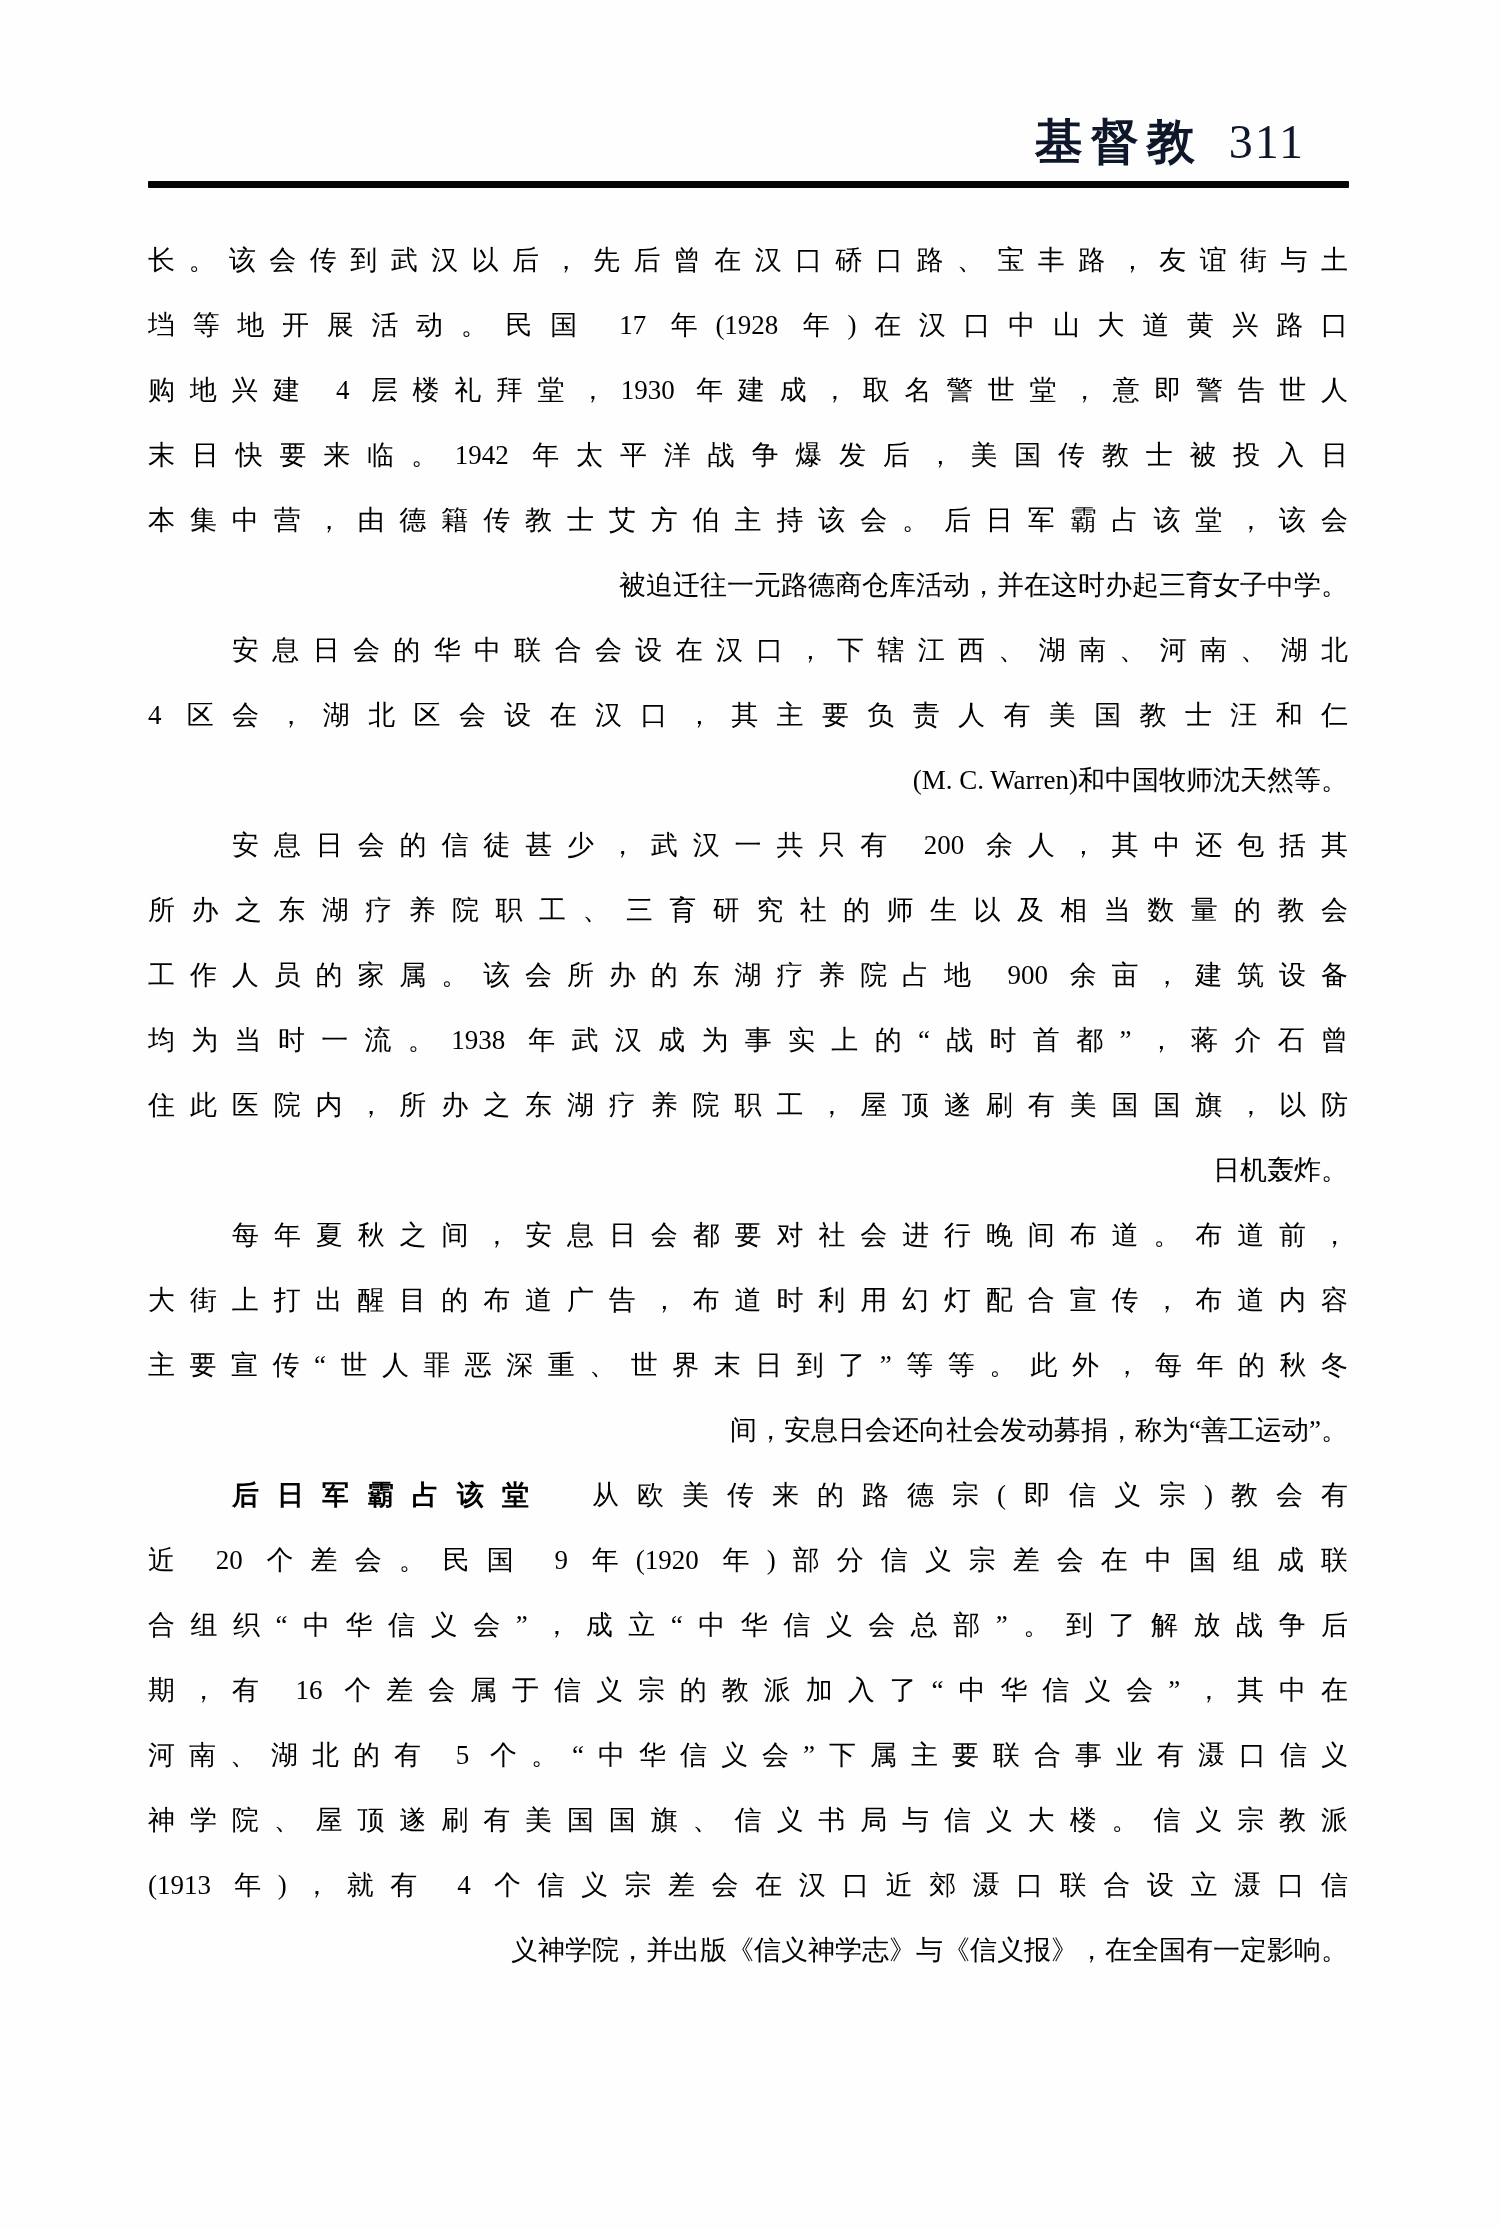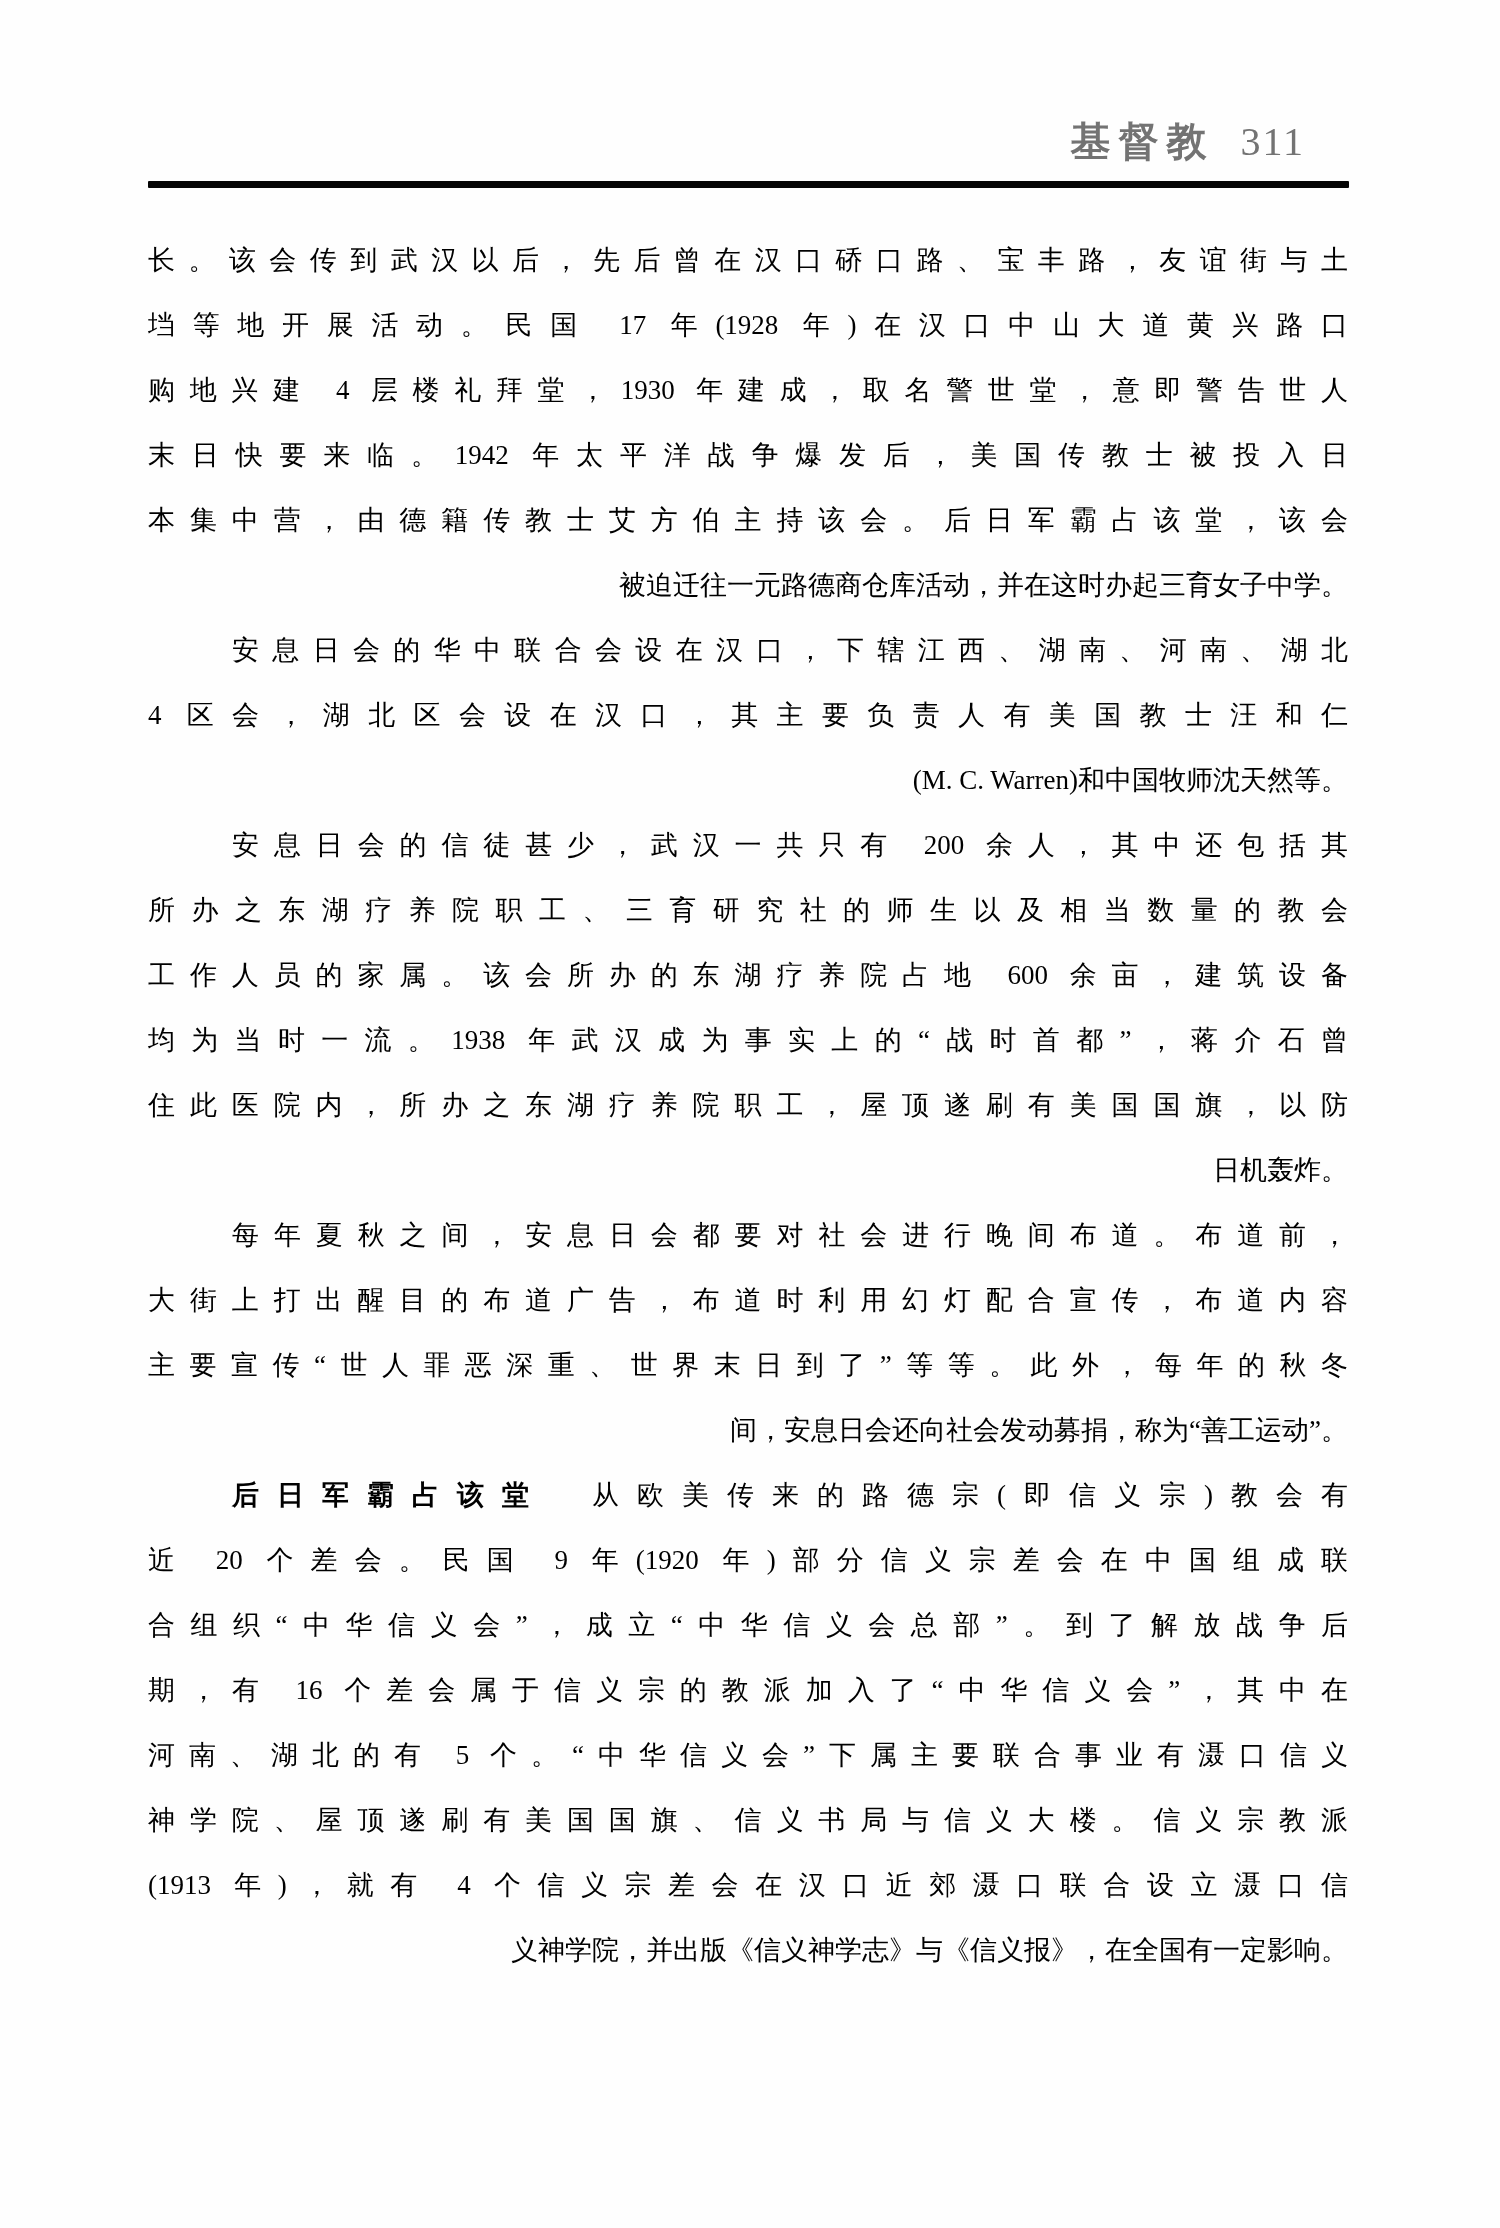--- a/index.html
+++ b/index.html
@@ -16,24 +16,24 @@
     background: #fefefe;
     color: #111;
     font-family: "Liberation Serif", "DejaVu Serif", serif;
     overflow: hidden;
   }
   
   .running-head {
     position: absolute;
     top: 118px;
     right: 195px;
-    font-size: 40px;
+    font-size: 48px;
     line-height: 48px;
     white-space: nowrap;
-    color: #737373;
+    color: #0f172a;
   }
   .running-head .rh-title {
     font-weight: bold;
     letter-spacing: 8px;
   }
   .running-head .rh-page {
     margin-left: 26px;
     letter-spacing: 2px;
   }
   
@@ -90,21 +90,21 @@
       <div class="line just"><span>垱等地开展活动。民国 17 年(1928 年)在汉口中山大道黄兴路口</span></div>
       <div class="line just"><span>购地兴建 4 层楼礼拜堂，1930 年建成，取名警世堂，意即警告世人</span></div>
       <div class="line just"><span>末日快要来临。1942 年太平洋战争爆发后，美国传教士被投入日</span></div>
       <div class="line just"><span>本集中营，由德籍传教士艾方伯主持该会。后日军霸占该堂，该会</span></div>
       <div class="line"><span>被迫迁往一元路德商仓库活动，并在这时办起三育女子中学。</span></div>
       <div class="line indent just"><span>安息日会的华中联合会设在汉口，下辖江西、湖南、河南、湖北</span></div>
       <div class="line just"><span>4 区会，湖北区会设在汉口，其主要负责人有美国教士汪和仁</span></div>
       <div class="line"><span>(M. C. Warren)和中国牧师沈天然等。</span></div>
       <div class="line indent just"><span>安息日会的信徒甚少，武汉一共只有 200 余人，其中还包括其</span></div>
       <div class="line just"><span>所办之东湖疗养院职工、三育研究社的师生以及相当数量的教会</span></div>
-      <div class="line just"><span>工作人员的家属。该会所办的东湖疗养院占地 600 余亩，建筑设备</span></div>
+      <div class="line just"><span>工作人员的家属。该会所办的东湖疗养院占地 900 余亩，建筑设备</span></div>
       <div class="line just"><span>均为当时一流。1938 年武汉成为事实上的“战时首都”，蒋介石曾</span></div>
       <div class="line just"><span>住此医院内，所办之东湖疗养院职工，屋顶遂刷有美国国旗，以防</span></div>
       <div class="line"><span>日机轰炸。</span></div>
       <div class="line indent just"><span>每年夏秋之间，安息日会都要对社会进行晚间布道。布道前，</span></div>
       <div class="line just"><span>大街上打出醒目的布道广告，布道时利用幻灯配合宣传，布道内容</span></div>
       <div class="line just"><span>主要宣传“世人罪恶深重、世界末日到了”等等。此外，每年的秋冬</span></div>
       <div class="line"><span>间，安息日会还向社会发动募捐，称为“善工运动”。</span></div>
       <div class="line indent just"><span class="bold-head">后日军霸占该堂</span><span>　从欧美传来的路德宗(即信义宗)教会有</span></div>
       <div class="line just"><span>近 20 个差会。民国 9 年(1920 年)部分信义宗差会在中国组成联</span></div>
       <div class="line just"><span>合组织“中华信义会”，成立“中华信义会总部”。到了解放战争后</span></div>

